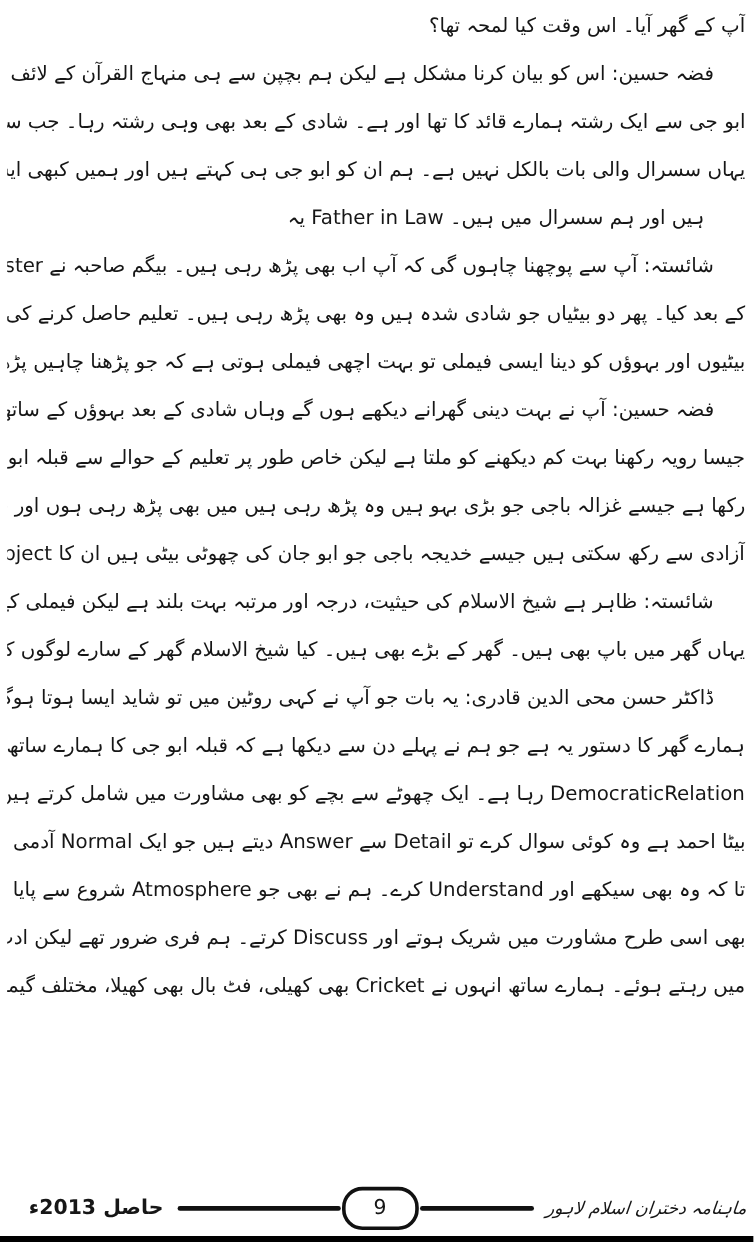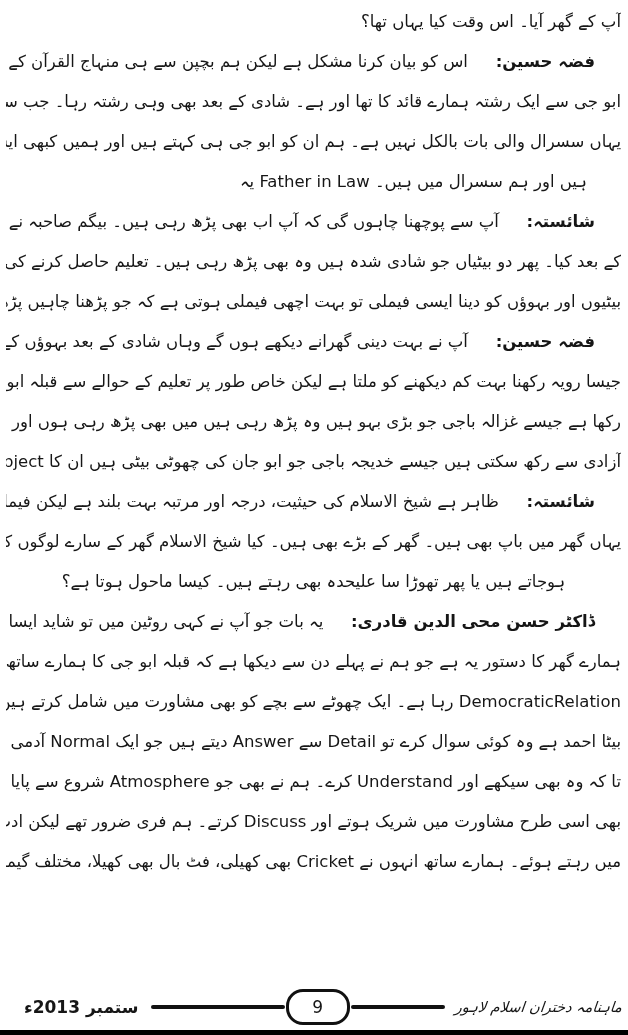--- a/index.html
+++ b/index.html
@@ -24,21 +24,21 @@
     overflow: hidden;
     direction: rtl;
   }
   .line.justify { text-align: justify; text-align-last: justify; }
   .line.right   { text-align: right; }
   .line.center  { text-align: center; }
   .line.indent  { padding-right: 26px; }
   .line.inset   { padding-left: 0; padding-right: 34px; }
   .line.ltr-quirk { direction: ltr; text-align: right; }
   .seg { font-weight: 400; }
-  .seg.bold { font-weight: 700; padding-left: 22px; }
+  .seg.bold { font-weight: 400; }
 
   .footer {
     position: absolute;
     left: 0; right: 0; bottom: 6px;
     height: 44px;
     display: flex;
     align-items: center;
   }
   .f-date {
     direction: rtl;
@@ -77,46 +77,45 @@
     position: absolute;
     left: 0; right: 0; bottom: 0;
     height: 5px;
     background: #000000;
   }
 </style>
 </head>
 <body>
 
 <div class="article">
-    <div class="line right"><span class="seg">آپ کے گھر آیا۔ اس وقت کیا یہاں تھا؟</span></div>
+    <div class="line right"><span class="seg">آپ کے گھر آیا۔ اس وقت کیا لمحہ تھا؟</span></div>
     <div class="line justify indent"><span class="seg bold">فضہ حسین: </span><span class="seg">اس کو بیان کرنا مشکل ہے لیکن ہم بچپن سے ہی منہاج القرآن کے لائف ممبر ہیں اور قبلہ</span></div>
     <div class="line justify"><span class="seg">ابو جی سے ایک رشتہ ہمارے قائد کا تھا اور ہے۔ شادی کے بعد بھی وہی رشتہ رہا۔ جب سے شادی ہوئی ہے</span></div>
     <div class="line justify"><span class="seg">یہاں سسرال والی بات بالکل نہیں ہے۔ ہم ان کو ابو جی ہی کہتے ہیں اور ہمیں کبھی ایسا ایک لمحہ بھی محسوس نہ ہوا کہ</span></div>
     <div class="line right ltr-quirk inset"><span class="seg">یہ Father in Law ہیں اور ہم سسرال میں ہیں۔</span></div>
     <div class="line justify indent"><span class="seg bold">شائستہ: </span><span class="seg">آپ سے پوچھنا چاہوں گی کہ آپ اب بھی پڑھ رہی ہیں۔ بیگم صاحبہ نے Master شادی</span></div>
     <div class="line justify"><span class="seg">کے بعد کیا۔ پھر دو بیٹیاں جو شادی شدہ ہیں وہ بھی پڑھ رہی ہیں۔ تعلیم حاصل کرنے کی Liberty اور اجازت</span></div>
     <div class="line justify"><span class="seg">بیٹیوں اور بہوؤں کو دینا ایسی فیملی تو بہت اچھی فیملی ہوتی ہے کہ جو پڑھنا چاہیں پڑھیں اور جو کرنا چاہیں کریں۔</span></div>
     <div class="line justify indent"><span class="seg bold">فضہ حسین: </span><span class="seg">آپ نے بہت دینی گھرانے دیکھے ہوں گے وہاں شادی کے بعد بہوؤں کے ساتھ بیٹیوں</span></div>
     <div class="line justify"><span class="seg">جیسا رویہ رکھنا بہت کم دیکھنے کو ملتا ہے لیکن خاص طور پر تعلیم کے حوالے سے قبلہ ابو جی نے ہمیں بیٹیوں کی طرح</span></div>
     <div class="line justify"><span class="seg">رکھا ہے جیسے غزالہ باجی جو بڑی بہو ہیں وہ پڑھ رہی ہیں میں بھی پڑھ رہی ہوں اور جو ہم Subject رکھنا چاہیں</span></div>
     <div class="line justify"><span class="seg">آزادی سے رکھ سکتی ہیں جیسے خدیجہ باجی جو ابو جان کی چھوٹی بیٹی ہیں ان کا Subject سوشیالوجی ہے۔ میرا</span></div>
     <div class="line justify indent"><span class="seg bold">شائستہ: </span><span class="seg">ظاہر ہے شیخ الاسلام کی حیثیت، درجہ اور مرتبہ بہت بلند ہے لیکن فیملی کے Events میں یا</span></div>
     <div class="line justify"><span class="seg">یہاں گھر میں باپ بھی ہیں۔ گھر کے بڑے بھی ہیں۔ کیا شیخ الاسلام گھر کے سارے لوگوں کے ساتھ اسی طرح مکس</span></div>
-    <div class="line center"><span class="seg">ہوجاتے ہیں یا پھر تھوڑا سا علیحدہ بھی رہتے ہیں۔ کیسا ماحول ہوتا ہے؟</span></div>
     <div class="line justify indent"><span class="seg bold">ڈاکٹر حسن محی الدین قادری: </span><span class="seg">یہ بات جو آپ نے کہی روٹین میں تو شاید ایسا ہوتا ہوگا لیکن یہاں</span></div>
     <div class="line justify"><span class="seg">ہمارے گھر کا دستور یہ ہے جو ہم نے پہلے دن سے دیکھا ہے کہ قبلہ ابو جی کا ہمارے ساتھ شروع سے</span></div>
     <div class="line justify"><span class="seg">DemocraticRelation رہا ہے۔ ایک چھوٹے سے بچے کو بھی مشاورت میں شامل کرتے ہیں۔ جیسے میرا</span></div>
     <div class="line justify"><span class="seg">بیٹا احمد ہے وہ کوئی سوال کرے تو Detail سے Answer دیتے ہیں جو ایک Normal آدمی کو دیا جاتا ہے</span></div>
     <div class="line justify"><span class="seg">تا کہ وہ بھی سیکھے اور Understand کرے۔ ہم نے بھی جو Atmosphere شروع سے پایا اس میں ہم</span></div>
     <div class="line justify"><span class="seg">بھی اسی طرح مشاورت میں شریک ہوتے اور Discuss کرتے۔ ہم فری ضرور تھے لیکن ادب کے دائرے</span></div>
     <div class="line justify"><span class="seg">میں رہتے ہوئے۔ ہمارے ساتھ انہوں نے Cricket بھی کھیلی، فٹ بال بھی کھیلا، مختلف گیمز کھیلتے اور چھوٹے</span></div>
   </div>
 
 <div class="footer">
-  <span class="f-date">ستمبر 2013ء</span>
+  <span class="f-date">حاصل 2013ء</span>
   <span class="rule left-rule"></span>
   <span class="pill">
     <span>9</span>
   </span>
   <span class="rule right-rule"></span>
   <span class="f-mag">ماہنامہ دختران اسلام لاہور</span>
 </div>
 
 <div class="bottom-edge"></div>
 

